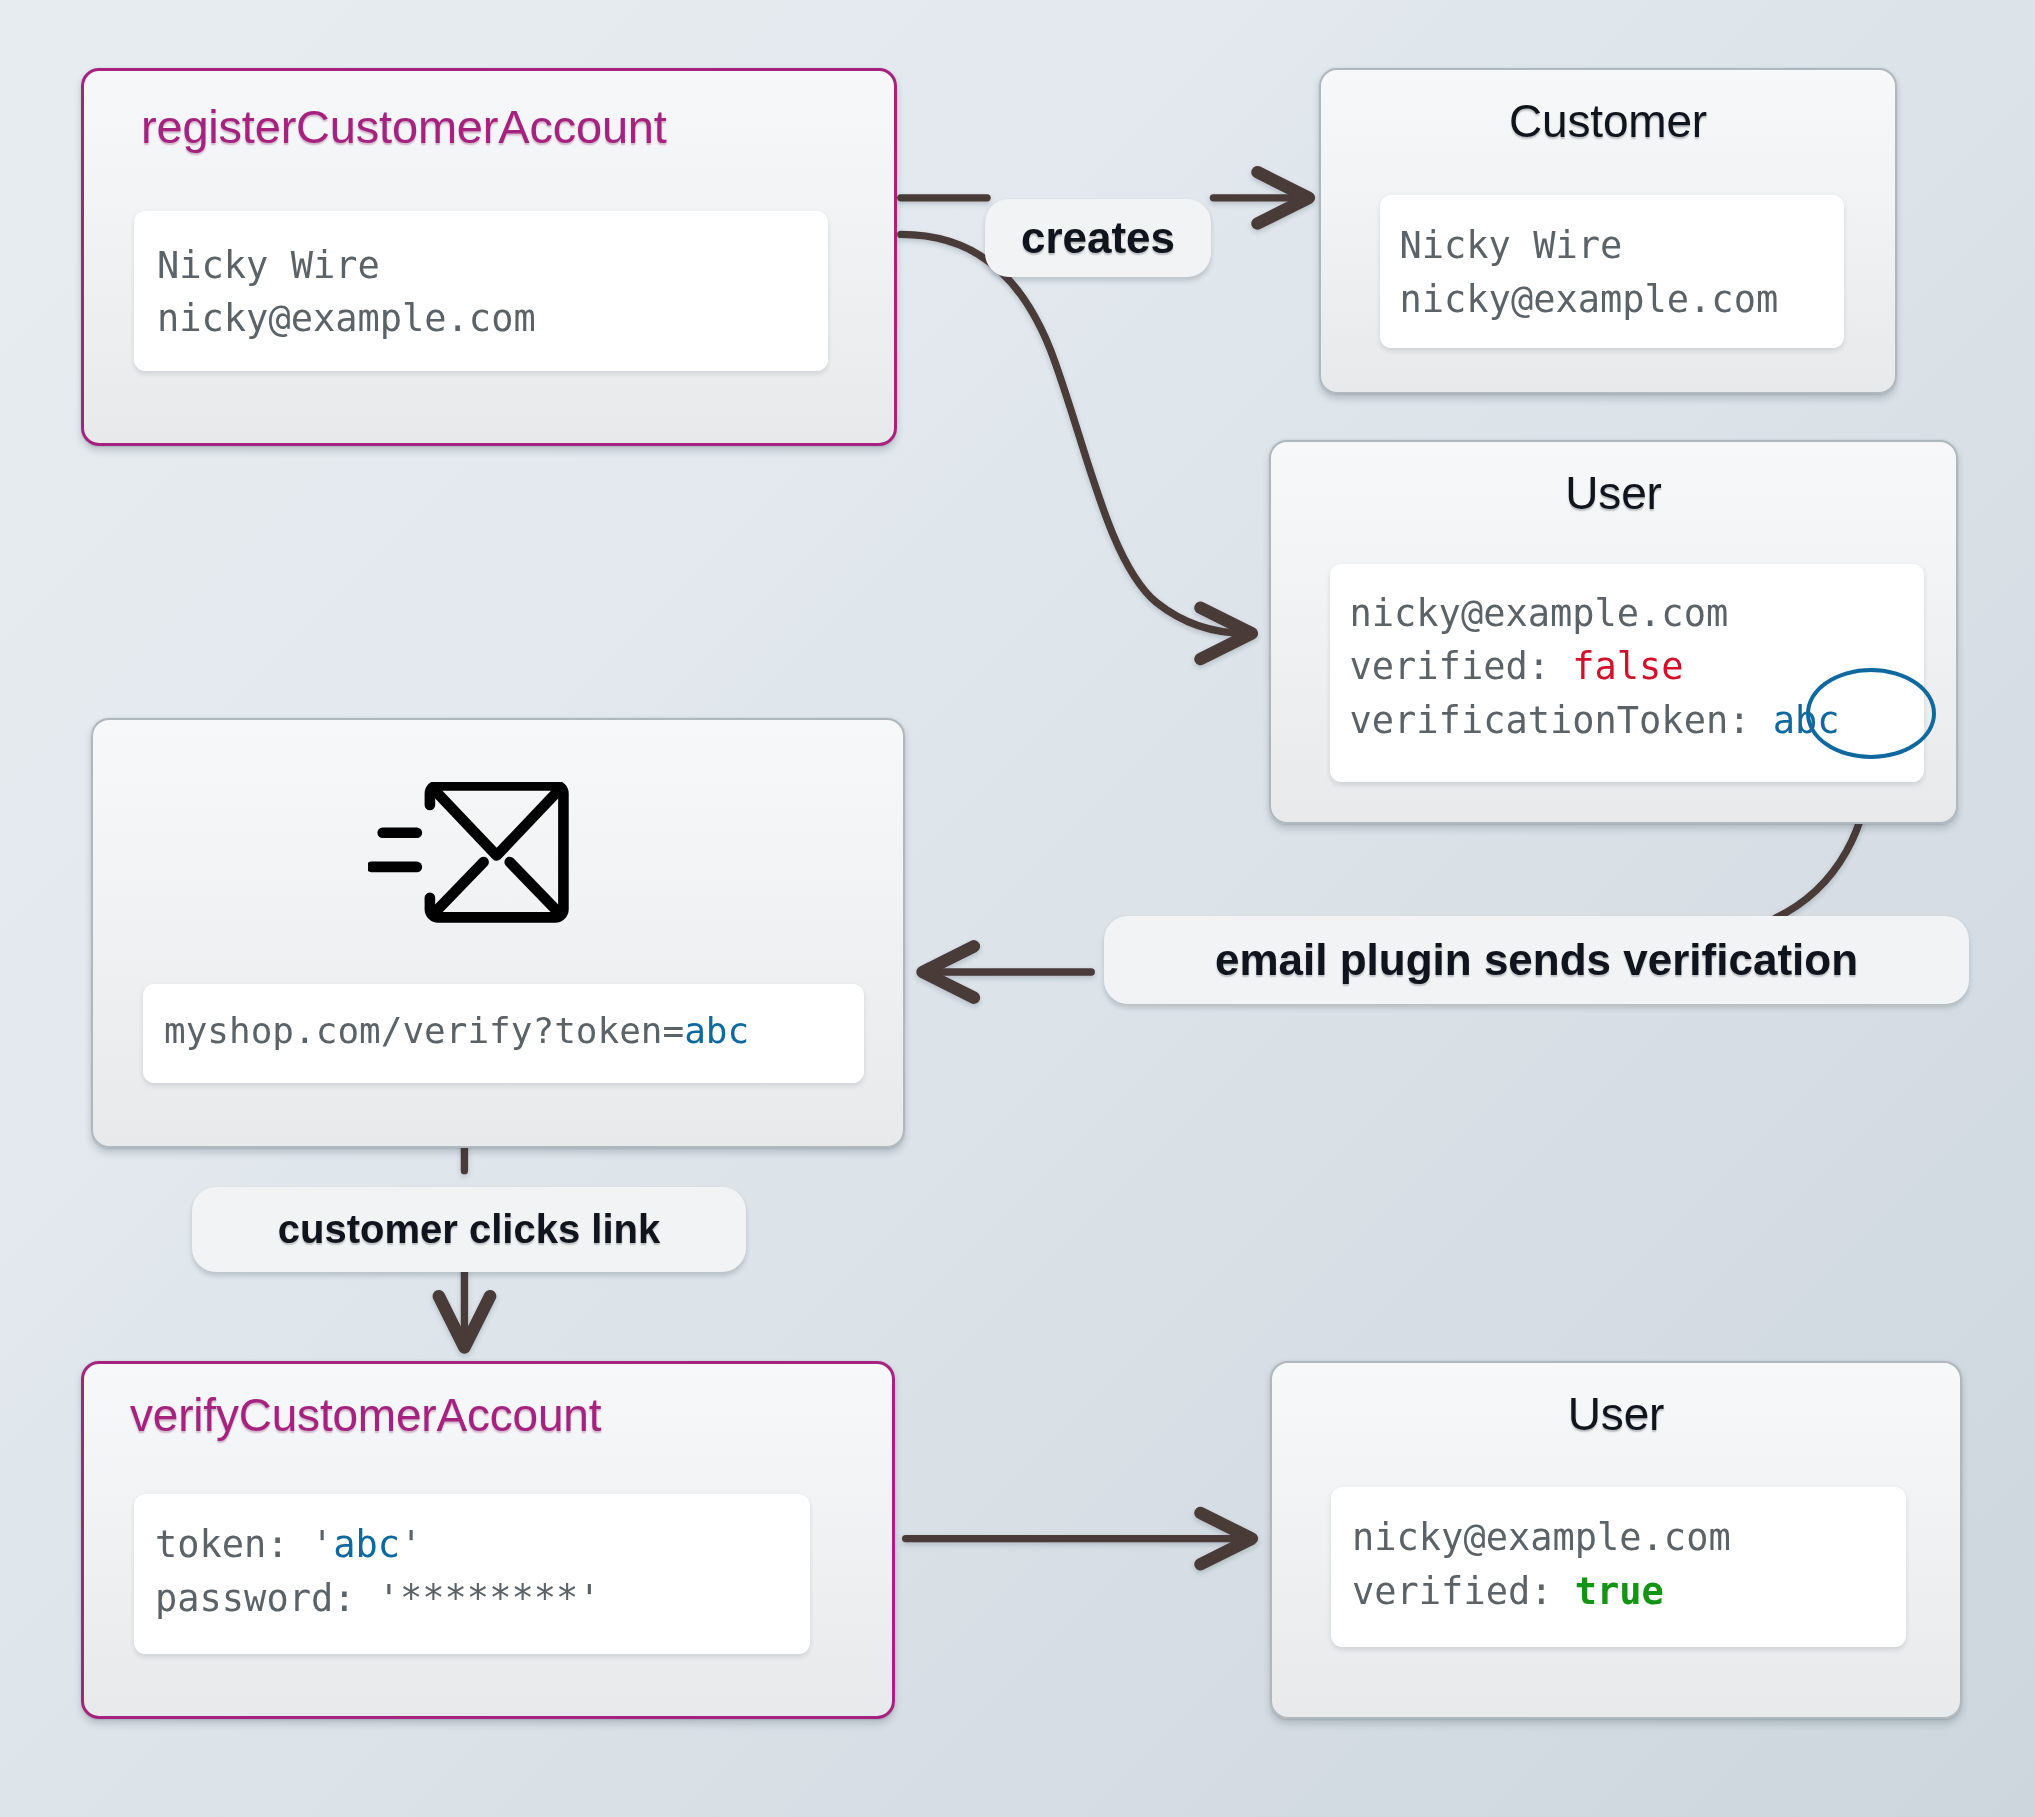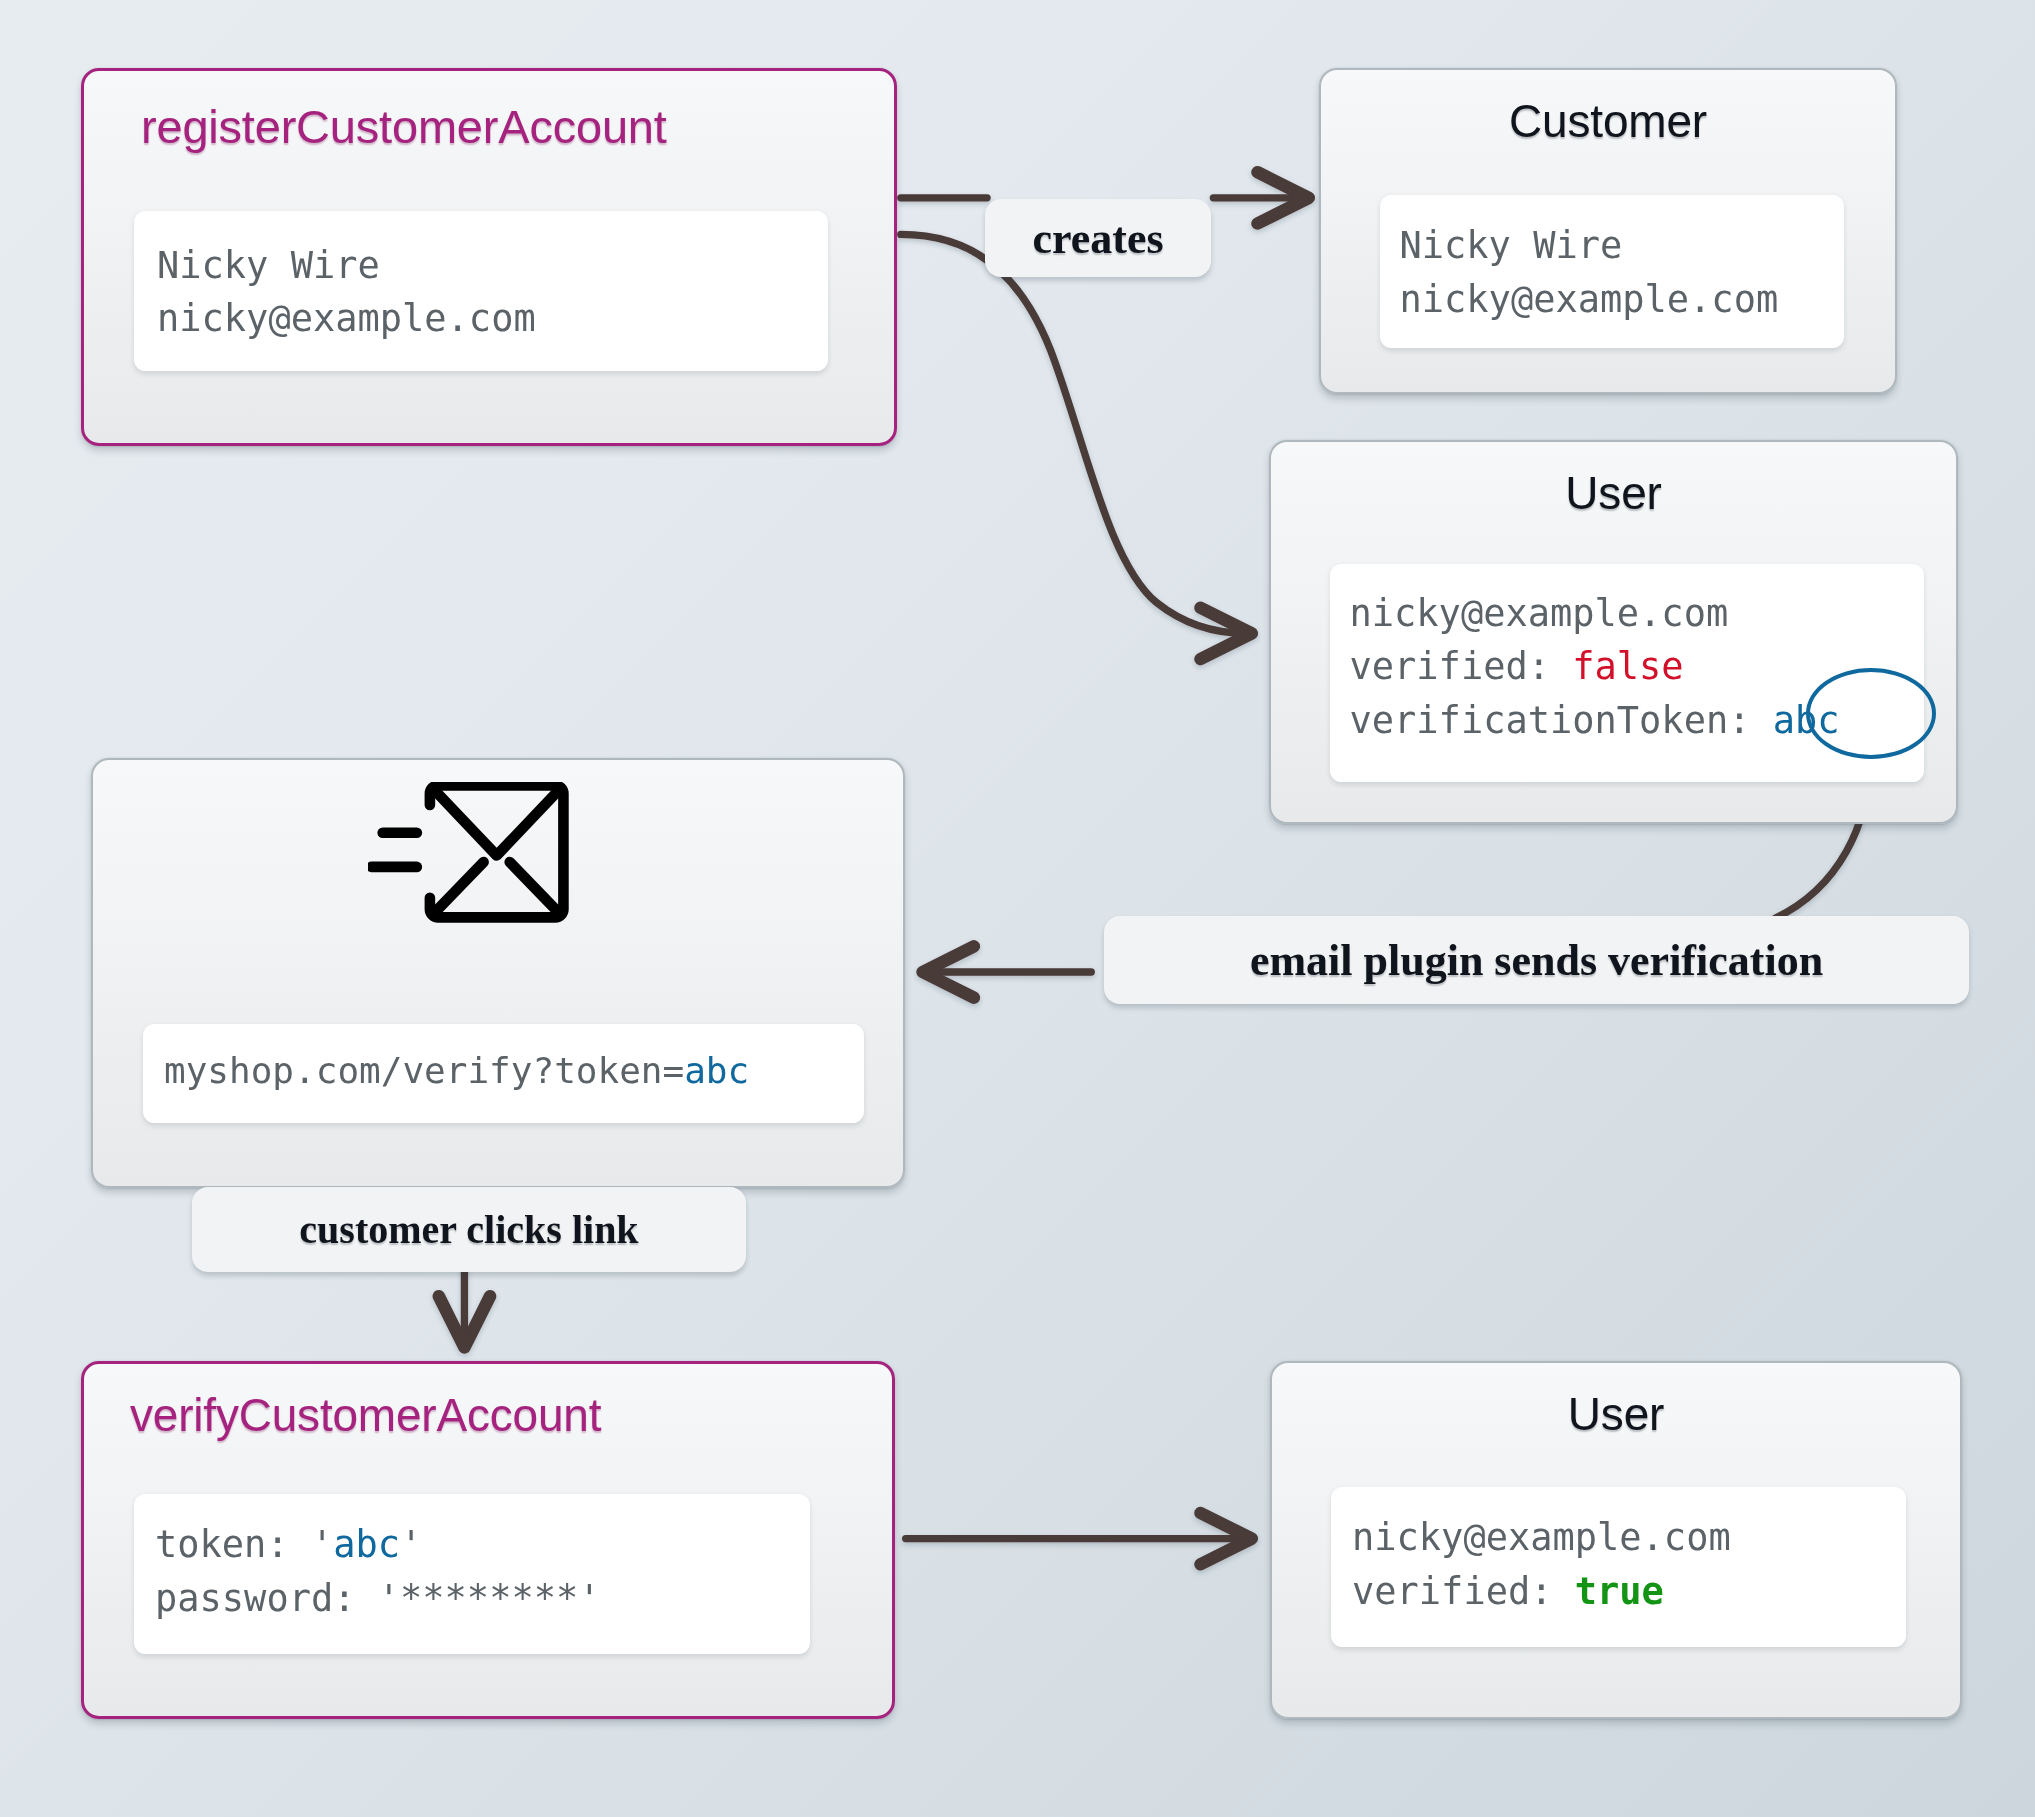--- a/index.html
+++ b/index.html
@@ -77,31 +77,30 @@
     border: 4.1px solid #10699e;
     border-radius: 50%;
     box-sizing: border-box;
     z-index: 4;
   }
 
   
   .edge-label {
     position: absolute;
     background: #f2f3f4;
-    border-radius: 16px;
+    border-radius: 24px;
     box-shadow: 0 3.3px 5.7px rgba(40,55,70,.20);
     color: #10141c;
     font-weight: bold;
     display: flex;
     align-items: center;
     justify-content: center;
     text-shadow: 0 1.6px 1.6px rgba(30,40,55,.26);
     z-index: 3;
     box-sizing: border-box;
-    font-family: Liberation Serif, serif;
   }
 
   
   .envelope-wrap {
     position: absolute;
     z-index: 3;
   }
 
   
   #node-register      { left: 81px; top: 68px;   width: 816px; height: 378px; }
@@ -113,21 +112,21 @@
   #node-customer .node-title { font-size: 46px; padding: 24.4px 0 0 0; }
   #node-customer .panel      { position:absolute; left:59px; top:125px; width:464px; height:153px;
                                font-size: 37px; padding: 24.4px 0 0 19.5px; box-sizing: border-box; }
 
   #node-user-unverified { left: 1269px; top: 440px; width: 689px; height: 384px; }
   #node-user-unverified .node-title { font-size: 46px; padding: 24.4px 0 0 0; }
   #node-user-unverified .panel      { position:absolute; left:59px; top:122px; width:594px; height:218px;
                                font-size: 37px; padding: 23px 0 0 19.5px; box-sizing: border-box; }
   #token-circle-user  { left: 1806px; top: 668px; width: 130px; height: 91px; }
 
-  #node-email         { left: 91px; top: 758px;  width: 814px; height: 430px; }
+  #node-email         { left: 91px; top: 718px;  width: 814px; height: 430px; }
   #node-email .panel  { position:absolute; left:50px; top:264px; width:721px; height:99px;
                         font-size: 36px; padding: 21px 0 0 21px; box-sizing: border-box; }
   #envelope-icon      { left: 368px; top: 782px; width: 228px; height: 147px; }
 
   #node-verify        { left: 81px; top: 1361px; width: 814px; height: 358px; }
   #node-verify .node-title { font-size: 46px; padding: 24.4px 0 0 46px; }
   #node-verify .panel      { position:absolute; left:50px; top:130px; width:676px; height:160px;
                              font-size: 37px; padding: 24.4px 0 0 21px; box-sizing: border-box; }
 
   #node-user-verified { left: 1270px; top: 1361px; width: 692px; height: 358px; }

